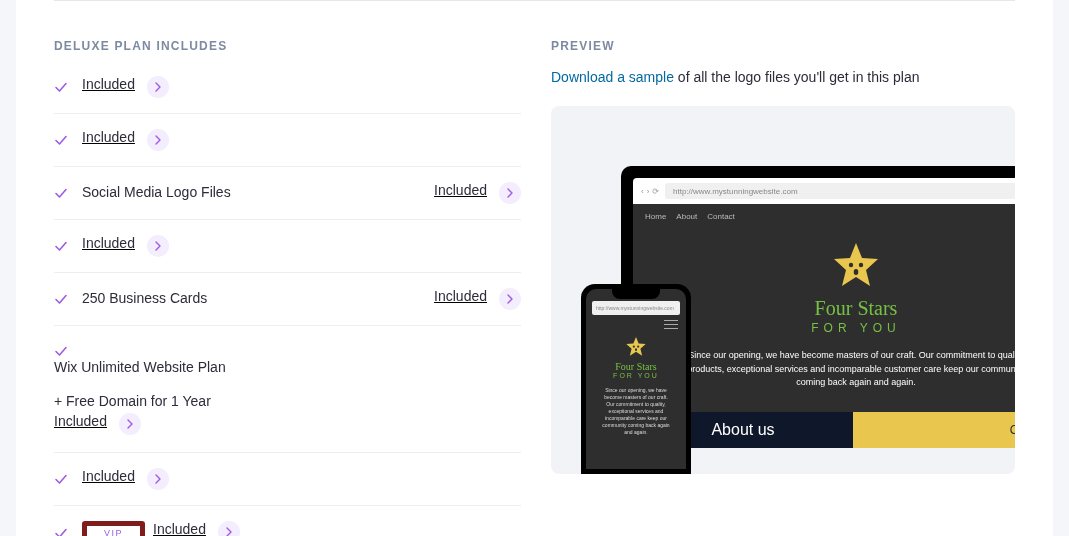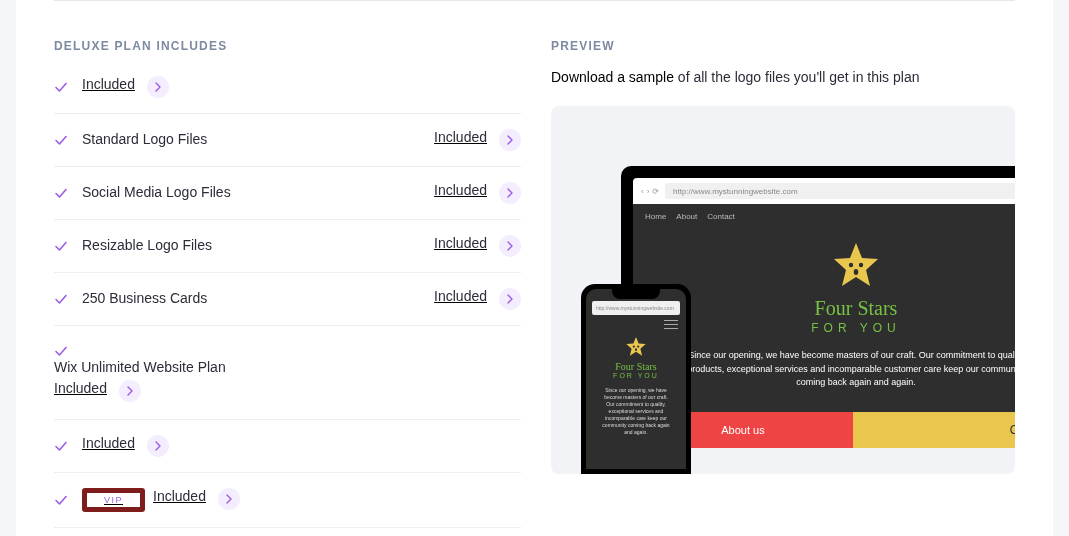--- a/index.html
+++ b/index.html
@@ -119,21 +119,21 @@
       align-items: flex-start;
       text-decoration: underline;
     }
     .preview-text {
       font-size: 14px;
       color: #2c2c3a;
       margin: 14px 0 18px 0;
       line-height: 1.5;
     }
     .preview-link {
-      color: #000000;
+      color: #0369a1;
       text-decoration: none;
       cursor: pointer;
     }
     .preview-box {
       width: 100%;
       height: 368px;
       background: #f2f3f7;
       border-radius: 8px;
       position: relative;
       overflow: hidden;
@@ -214,23 +214,23 @@
       line-height: 1.5;
       max-width: 360px;
       margin: 0 auto;
     }
     .site-tabs {
       display: flex;
       height: 36px;
     }
     .tab-about {
       flex: 1;
-      background: #ef4444;
+      background: #0f172a;
       color: #fff;
-      font-size: 11px;
+      font-size: 16px;
       display: flex;
       align-items: center;
       justify-content: center;
     }
     .tab-service {
       flex: 1;
       background: #e9c74f;
       color: #2e2e2e;
       font-size: 12px;
       display: flex;
@@ -340,23 +340,20 @@
                 <svg viewBox="0 0 6 10" fill="none" stroke="currentColor" stroke-width="1.4" stroke-linecap="round" stroke-linejoin="round">
                   <polyline points="1,1 5,5 1,9"></polyline>
                 </svg>
               </span>
             </div>
           </li>
           <li class="feature-item">
             <span class="check-icon"><svg viewBox="0 0 14 14" fill="none" stroke="currentColor" stroke-width="1.6" stroke-linecap="round" stroke-linejoin="round">
                 <polyline points="2,7.5 5.5,11 12,3.5"></polyline>
               </svg></span>
-            <div class="feature-text-wrap">
-              <div class="feature-text">Standard Logo Files</div>
-            </div>
             <div class="status-wrap">
               <span class="status-label">Included</span>
               <span class="expand-btn">
                 <svg viewBox="0 0 6 10" fill="none" stroke="currentColor" stroke-width="1.4" stroke-linecap="round" stroke-linejoin="round">
                   <polyline points="1,1 5,5 1,9"></polyline>
                 </svg>
               </span>
             </div>
           </li>
           <li class="feature-item">
@@ -372,23 +369,20 @@
                 <svg viewBox="0 0 6 10" fill="none" stroke="currentColor" stroke-width="1.4" stroke-linecap="round" stroke-linejoin="round">
                   <polyline points="1,1 5,5 1,9"></polyline>
                 </svg>
               </span>
             </div>
           </li>
           <li class="feature-item">
             <span class="check-icon"><svg viewBox="0 0 14 14" fill="none" stroke="currentColor" stroke-width="1.6" stroke-linecap="round" stroke-linejoin="round">
                 <polyline points="2,7.5 5.5,11 12,3.5"></polyline>
               </svg></span>
-            <div class="feature-text-wrap">
-              <div class="feature-text">Resizable Logo Files</div>
-            </div>
             <div class="status-wrap">
               <span class="status-label">Included</span>
               <span class="expand-btn">
                 <svg viewBox="0 0 6 10" fill="none" stroke="currentColor" stroke-width="1.4" stroke-linecap="round" stroke-linejoin="round">
                   <polyline points="1,1 5,5 1,9"></polyline>
                 </svg>
               </span>
             </div>
           </li>
           <li class="feature-item">
@@ -406,20 +400,21 @@
                 </svg>
               </span>
             </div>
           </li>
           <li class="feature-item has-sub">
             <span class="check-icon"><svg viewBox="0 0 14 14" fill="none" stroke="currentColor" stroke-width="1.6" stroke-linecap="round" stroke-linejoin="round">
                 <polyline points="2,7.5 5.5,11 12,3.5"></polyline>
               </svg></span>
             <div class="feature-text-wrap">
               <div class="feature-text">Wix Unlimited Website Plan</div>
+              <div class="feature-sub">+ Free Domain for 1 Year</div>
             </div>
             <div class="status-wrap">
               <span class="status-label">Included</span>
               <span class="expand-btn">
                 <svg viewBox="0 0 6 10" fill="none" stroke="currentColor" stroke-width="1.4" stroke-linecap="round" stroke-linejoin="round">
                   <polyline points="1,1 5,5 1,9"></polyline>
                 </svg>
               </span>
             </div>
           </li>

